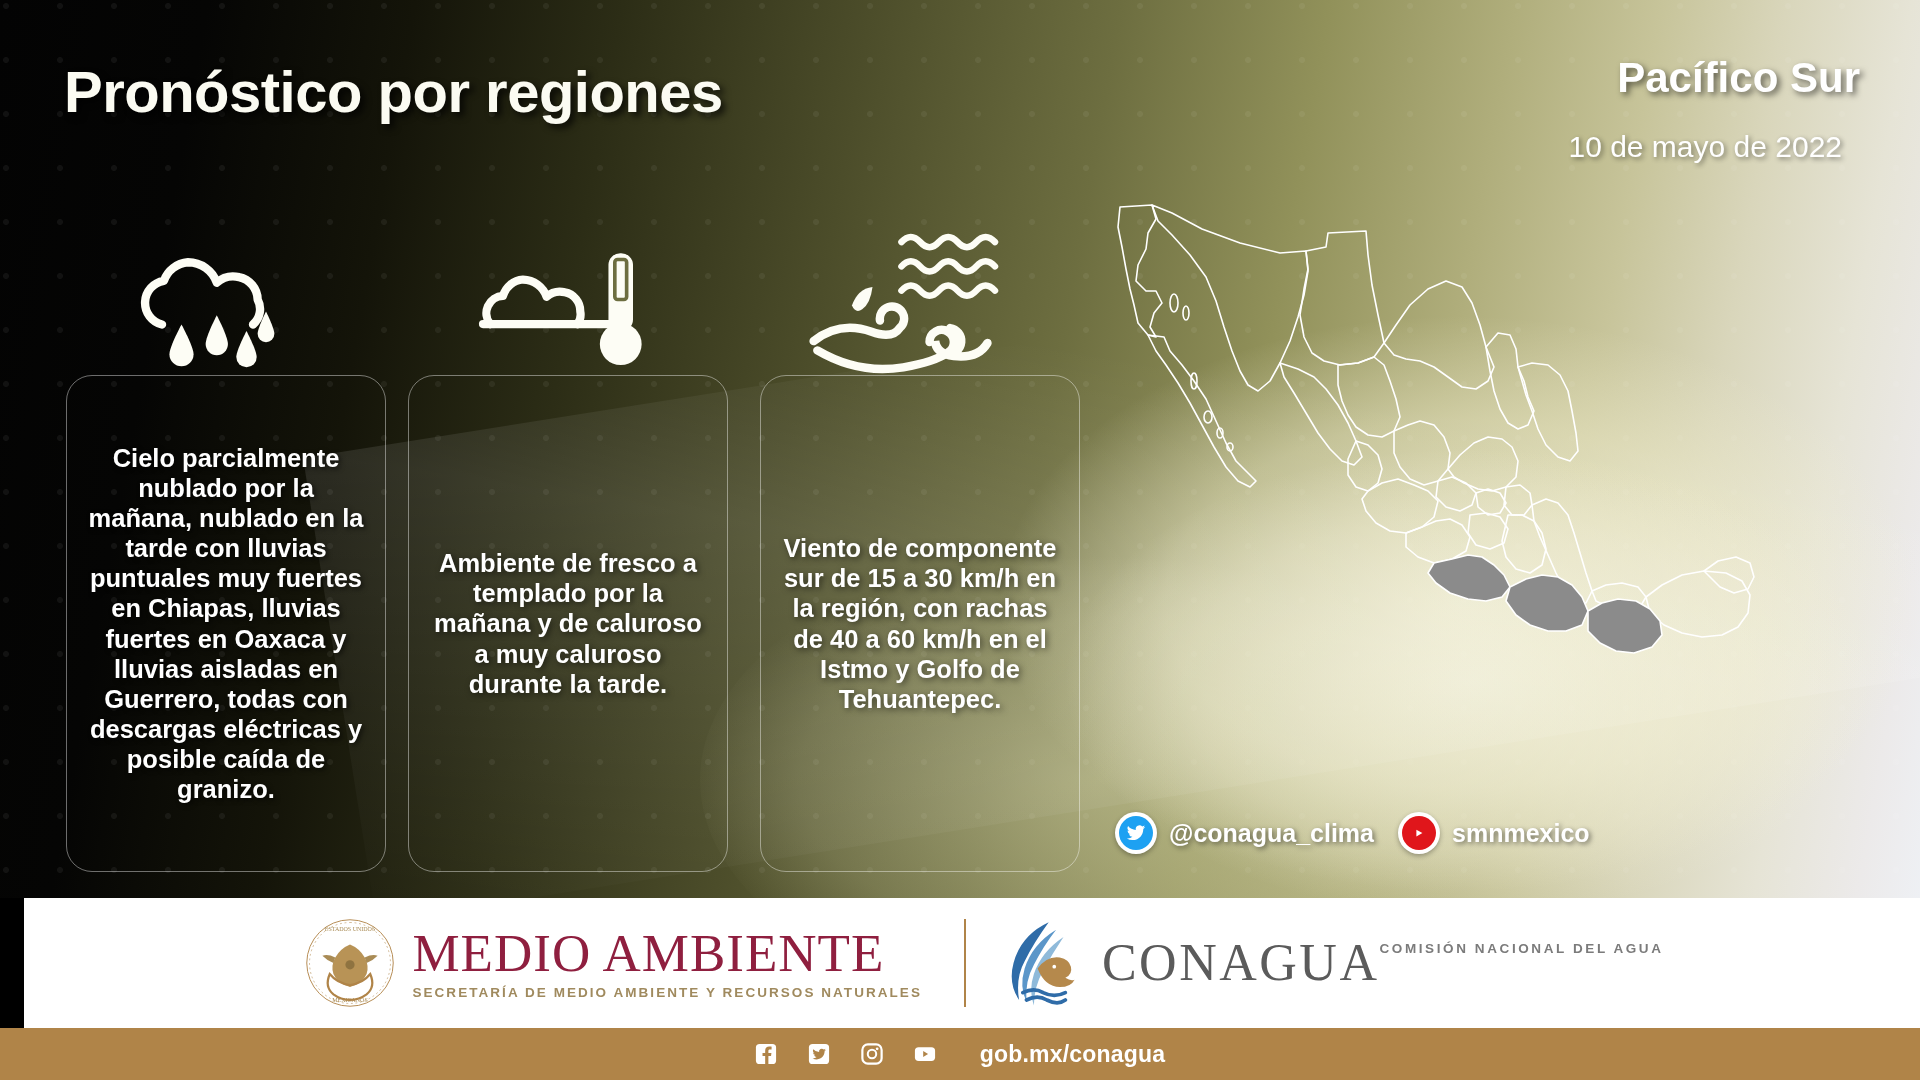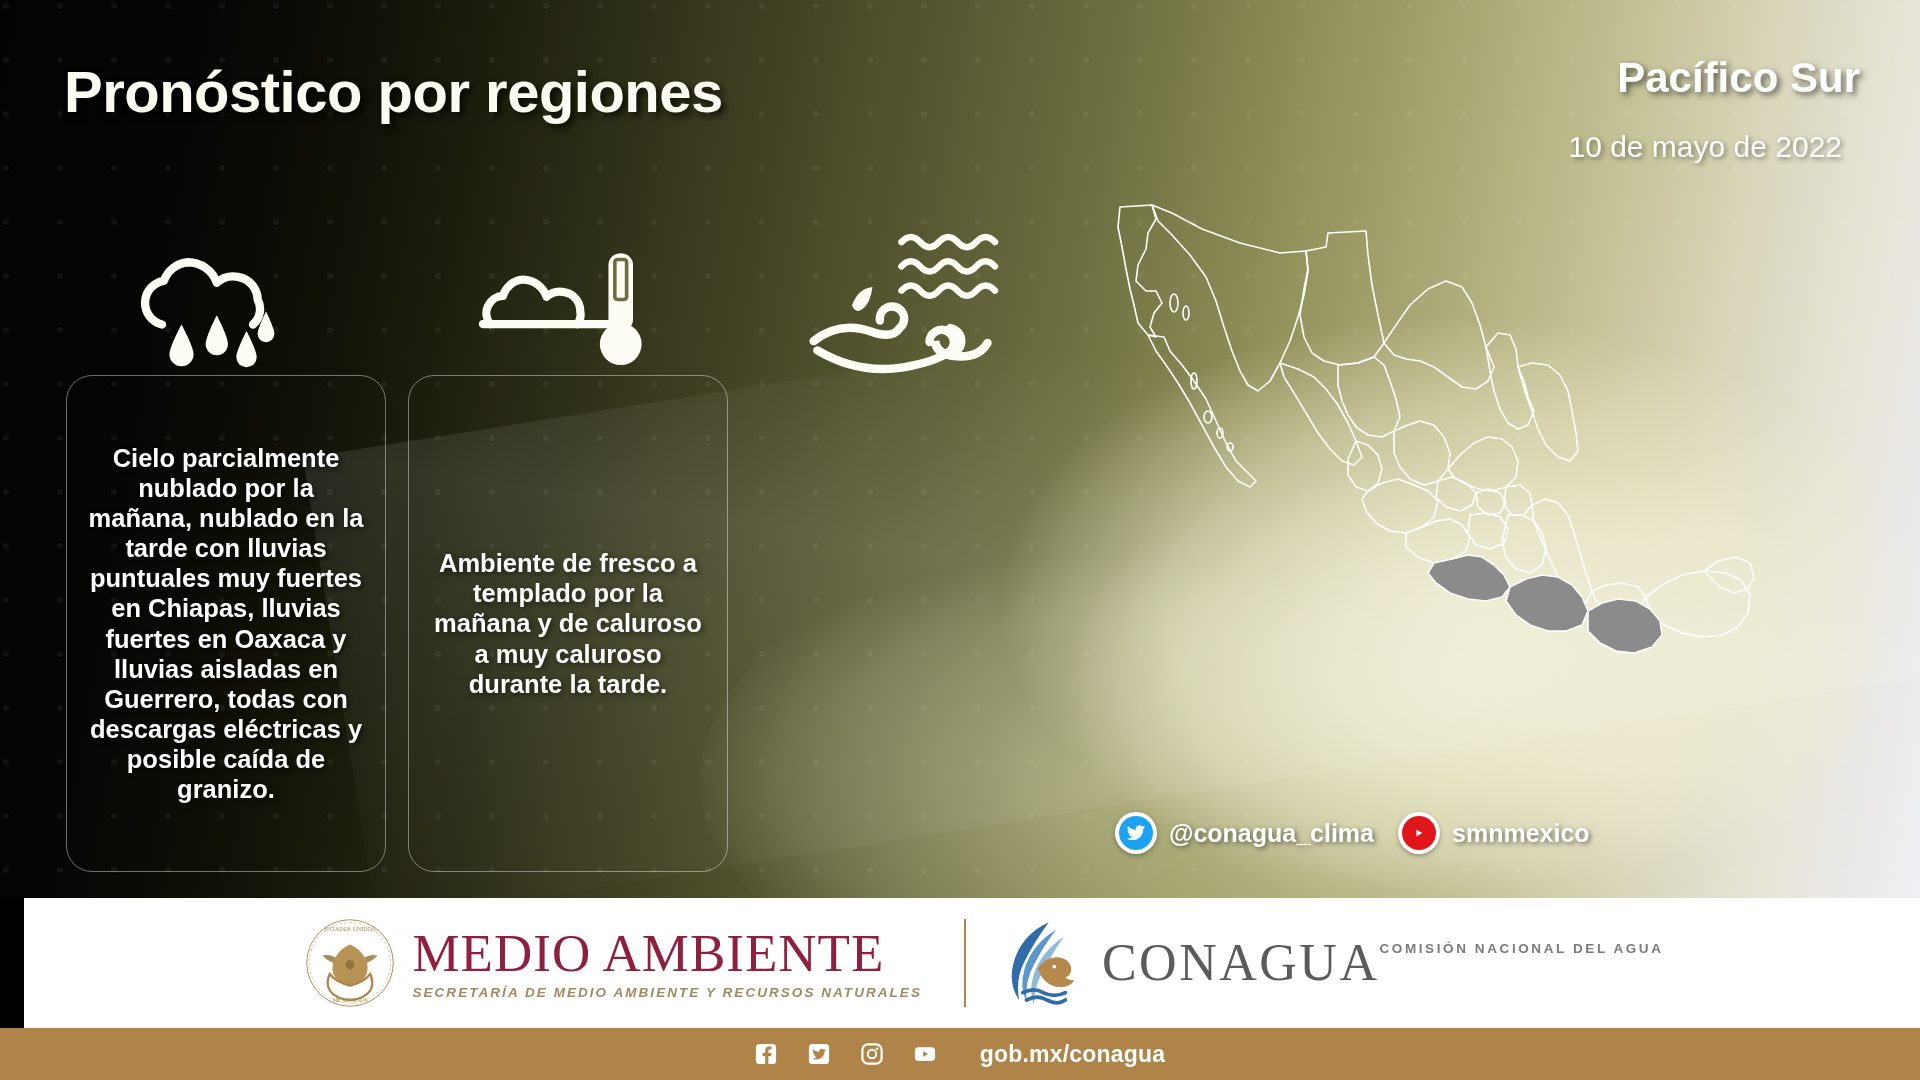--- a/index.html
+++ b/index.html
@@ -112,21 +112,21 @@
     background:#ffffff; display:flex; align-items:center; justify-content:center; gap:0;margin-left:24px;
   }
   .logo-block{ display:flex; align-items:center; }
   .eagle{ width:92px; height:92px; flex:none; margin-right:16px; }
   .ma-text{ display:flex; flex-direction:column; justify-content:center; }
   .ma-title{
     font-family:"Liberation Serif", serif; font-size:53px; color:#8f1f3f;
     letter-spacing:1px; line-height:1.02; font-weight:400;
   }
   .ma-sub{
-    font-size:13.5px; color:#a08a5e; letter-spacing:2.05px; margin-top:4px; font-weight:600;font-style:italic;
+    font-size:13.5px; color:#a08a5e; letter-spacing:2.05px; margin-top:4px; font-weight:600;
   }
   .divider-v{ width:2px; height:88px; background:#b08448; margin:0 42px; flex:none; }
   .conagua-block{ display:flex; align-items:center; }
   .cona-mark{ width:74px; height:86px; flex:none; margin-right:20px; }
   .cona-text{ display:flex; flex-direction:row; }
   .cona-title{
     font-family:"Liberation Serif", serif; font-size:52px; color:#5b5b5b;
     letter-spacing:2.5px; line-height:1.02;
   }
   .cona-sub{ font-size:13.5px; color:#7b7b7b; letter-spacing:2.6px; margin-top:5px; font-weight:600; }
@@ -187,20 +187,23 @@
       <path d="M10 134 q44 26 92 18 q34 -6 48 -16 a13 13 0 1 0 -20 -11" fill="none" stroke="#fdfdf5" stroke-width="9" stroke-linecap="round"></path>
       <path d="M152 110 a14 14 0 1 1 -16 14 q2 14 20 16 q26 3 36 -14" fill="none" stroke="#fdfdf5" stroke-width="9" stroke-linecap="round"></path>
     </svg>
   </div>
 
   <div class="card" id="card-2">
     <p>Ambiente de fresco a templado por la mañana y de caluroso a muy caluroso durante la tarde.</p>
   </div>
   <div class="card" id="card-1">
     <p>Cielo parcialmente nublado por la mañana, nublado en la tarde con lluvias puntuales muy fuertes en Chiapas, lluvias fuertes en Oaxaca y lluvias aisladas en Guerrero, todas con descargas eléctricas y posible caída de granizo.</p>
+  </div>
+  <div class="card" id="card-3">
+    <p>Viento de componente sur de 15 a 30 km/h en la región, con rachas de 40 a 60 km/h en el Istmo y Golfo de Tehuantepec.</p>
   </div>
 
   <div id="map-wrap">
     <svg viewBox="0 0 700 500">
       <g fill="none" stroke="#ffffff" stroke-width="1.6" stroke-linejoin="round" stroke-linecap="round">
 
         <path d="M30 22 L62 20 L66 34 L58 48 L56 64 L48 80 L46 96 L56 106 L66 106 L72 118 L64 128 L60 142 L66 152 L58 150 L48 138 L44 120 L40 104 L36 84 L32 62 L28 42 Z"></path>
         <path d="M58 150 L74 152 L80 166 L92 180 L104 196 L116 214 L126 236 L136 258 L146 276 L158 288 L166 296 L160 302 L148 296 L136 282 L124 262 L112 240 L100 218 L88 198 L76 180 L66 166 Z"></path>
 
         <ellipse cx="84" cy="118" rx="4" ry="9"></ellipse>

